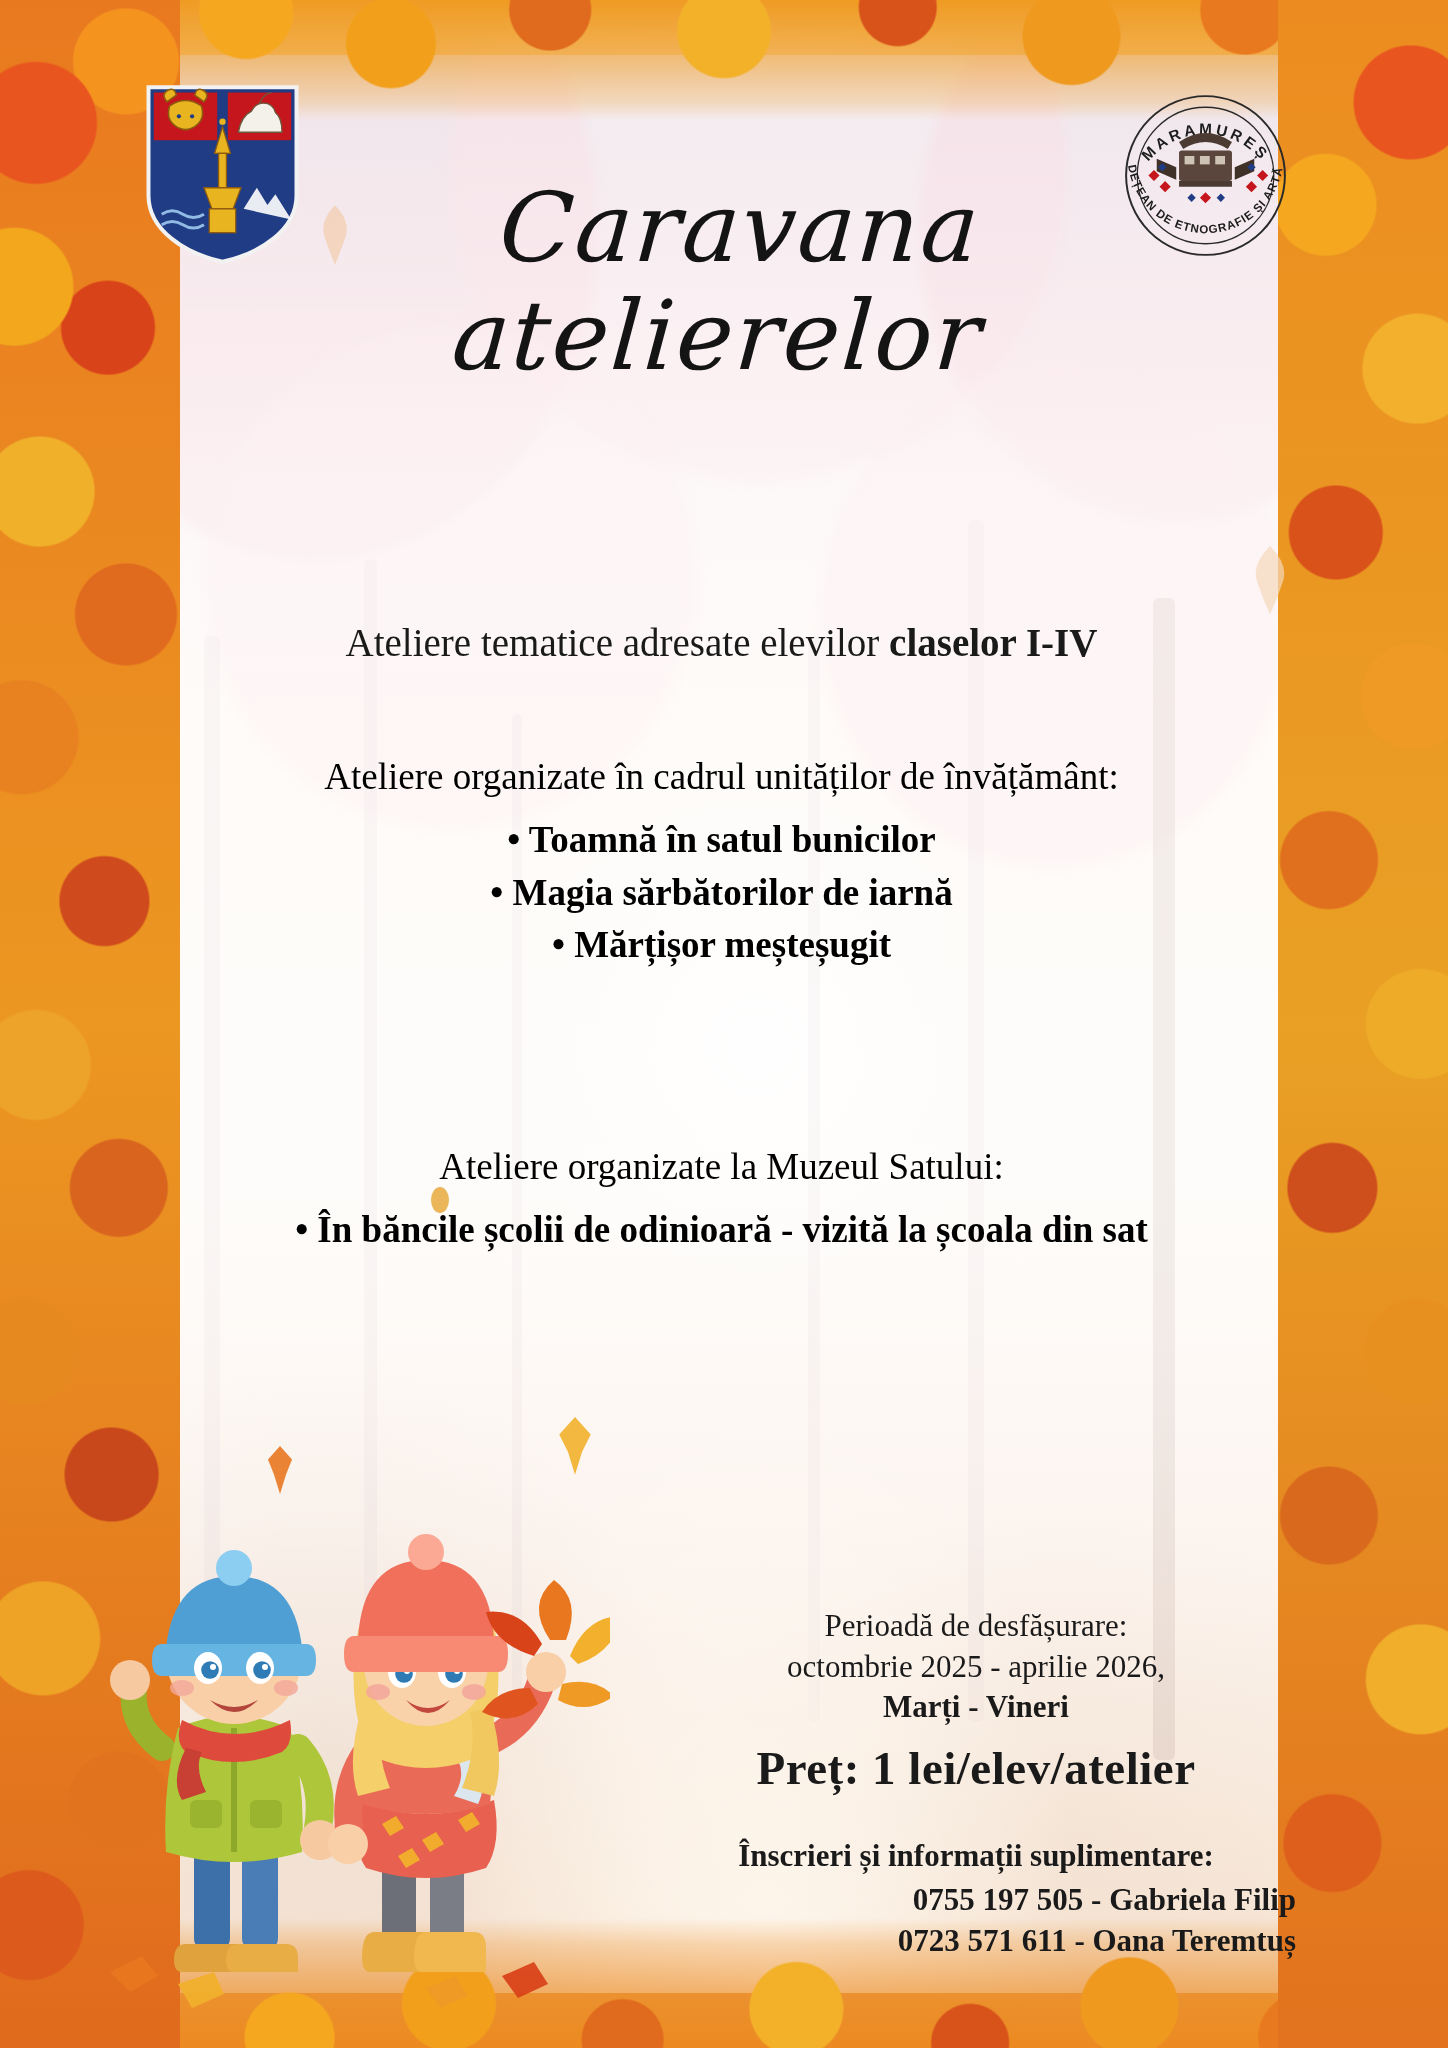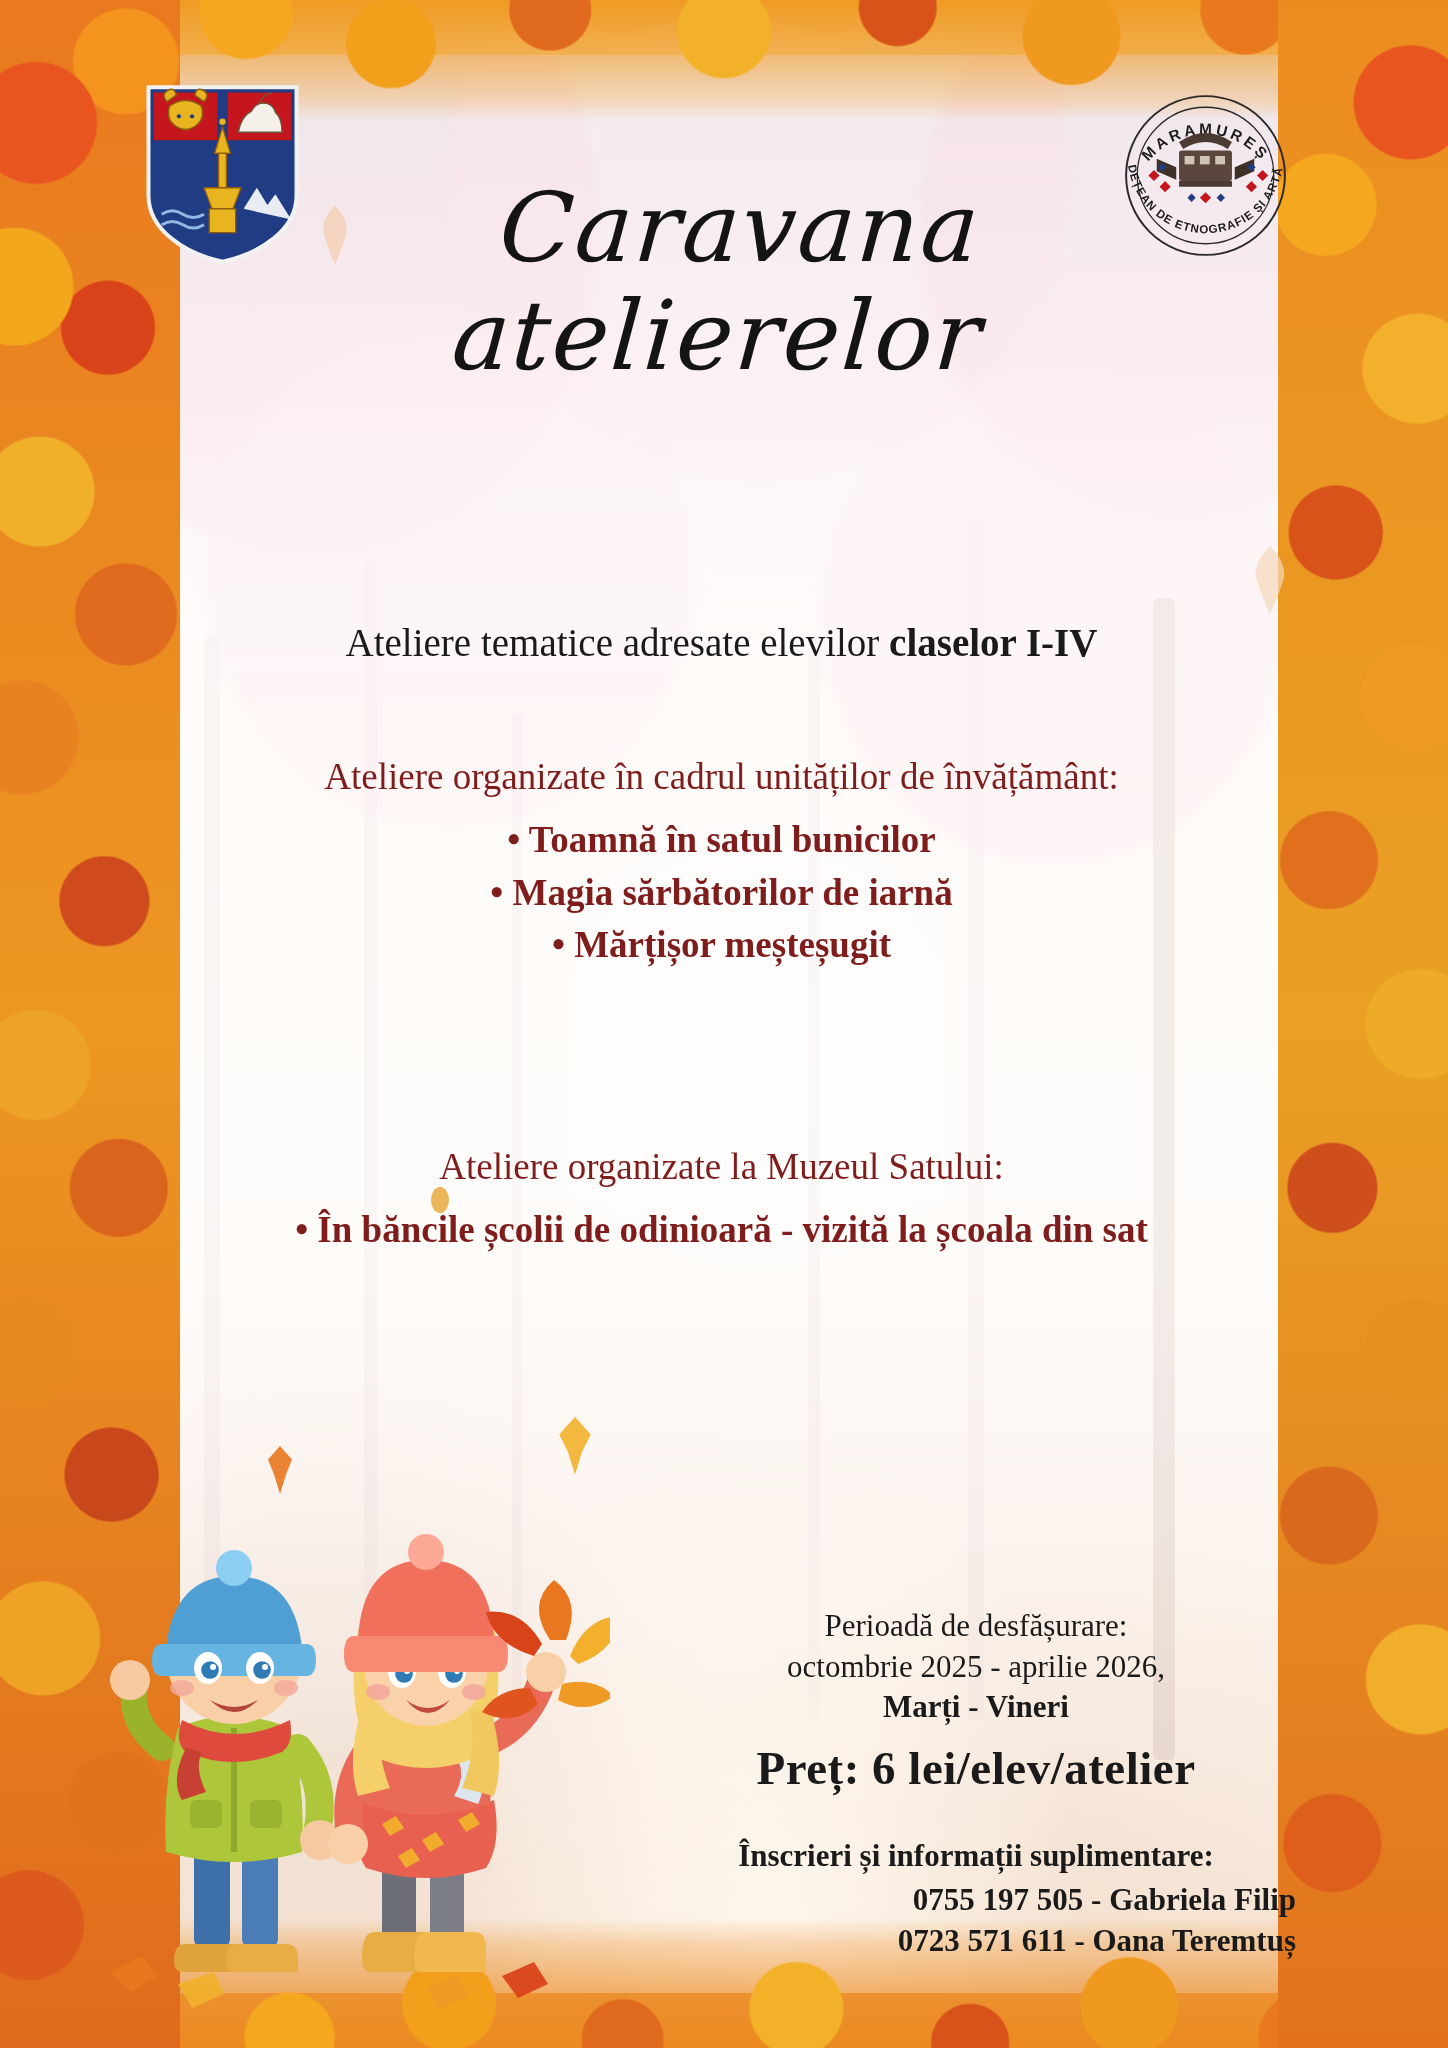--- a/index.html
+++ b/index.html
@@ -166,21 +166,21 @@
     position: absolute; left: 0; right: 0; top: 565px;
     text-align: center;
     font-size: 39px;
     color: #1a1a1a;
   }
   .lead b { font-weight: 700; }
 
   .sect {
     position: absolute; left: 0; right: 0;
     text-align: center;
-    color: #7f1d1d;
+    color: #000000;
   }
   .sect-1 { top: 700px; }
   .sect-2 { top: 1090px; }
   .sect-head {
     font-size: 37px;
     margin-bottom: 16px;
   }
   .blist { list-style: none; margin: 0; padding: 0; }
   .blist li {
     font-size: 37px;
@@ -345,21 +345,21 @@
         <li>• În băncile școlii de odinioară - vizită la școala din sat</li>
       </ul>
     </div>
 
     <div class="info">
       <div class="period">
         <div>Perioadă de desfășurare:</div>
         <div>octombrie 2025 - aprilie 2026,</div>
         <div class="strong">Marți - Vineri</div>
       </div>
-      <div class="price">Preț: 6 lei/elev/atelier</div>
+      <div class="price">Preț: 1 lei/elev/atelier</div>
       <div class="contact-head">Înscrieri și informații suplimentare:</div>
       <div class="contact">0755 197 505 - Gabriela Filip</div>
       <div class="contact">0723 571 611 - Oana Teremtuș</div>
     </div>
   </div>
 
   <div class="kids">
     <svg viewBox="0 0 260 280" width="520" height="560">
 
       <g opacity="0.95">

